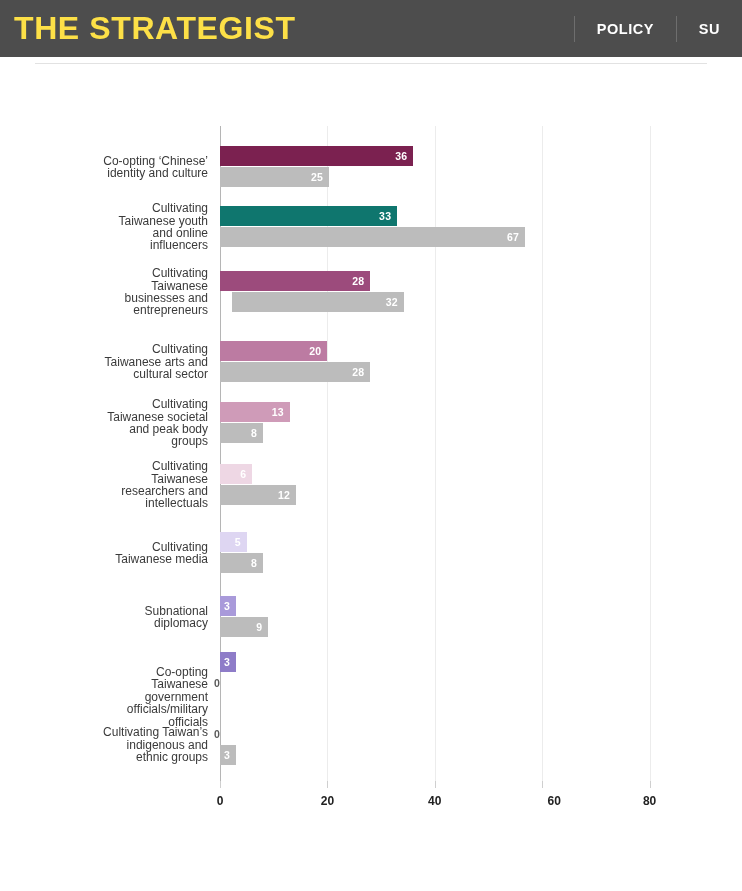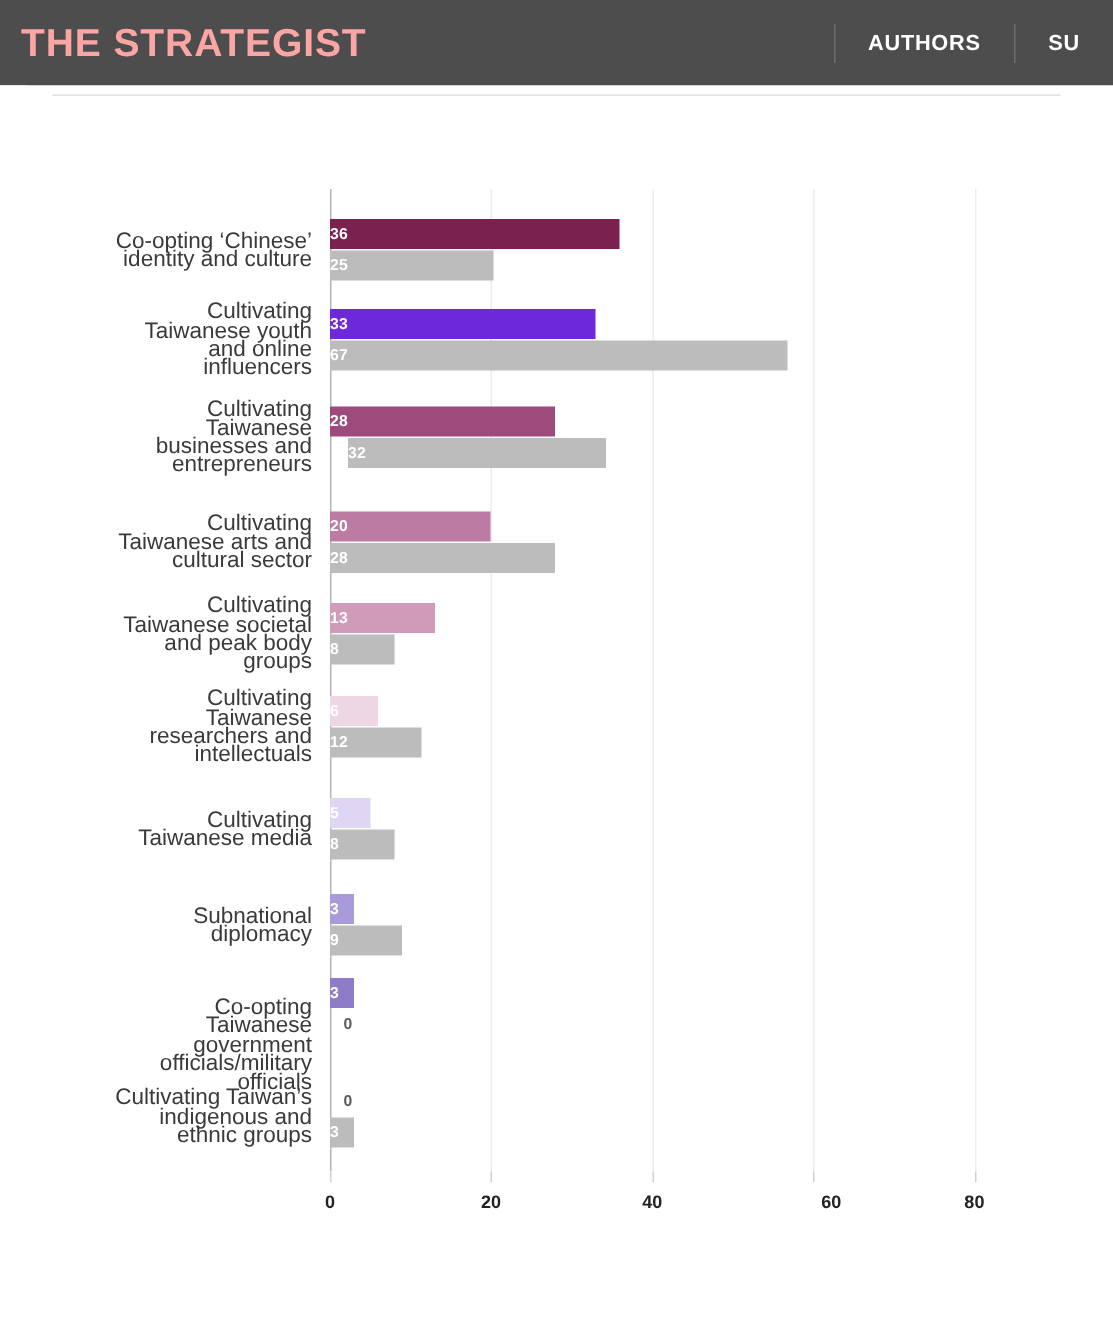--- a/index.html
+++ b/index.html
@@ -35,21 +35,21 @@
     flex: 1;
     padding: 2px 3px 1px 4px;
     display: flex; flex-direction: column; justify-content: center;
   }
   .logo-bottom span {
     font-size: 5.3px; font-weight: bold; color: #ffffff;
     letter-spacing: 0.15px; line-height: 7px; white-space: nowrap;
   }
   .masthead {
     margin-left: 14px;
-    font-size: 26px; font-weight: bold; color: #fca5a5;
+    font-size: 32px; font-weight: bold; color: #fde047;
     letter-spacing: 0.6px;
   }
   .nav-right {
     position: absolute; right: 0; top: 0;
     height: 57px;
     display: flex; align-items: center;
   }
   .nav-divider { width: 1px; height: 26px; background: #6e6e6e; }
   .nav-item {
     padding: 0 22px;
@@ -86,28 +86,28 @@
   .tick-label {
     position: absolute; top: 728px;
     font-size: 12px; font-weight: bold; color: #222222;
     transform: translateX(-50%);
     white-space: nowrap;
   }
   .cat-label {
     position: absolute;
     right: 534px;           
     text-align: right;
-    font-size: 15px; color: #3a3a3a; line-height: 12.4px;
+    font-size: 12px; color: #3a3a3a; line-height: 12.4px;
     white-space: pre-line;
   }
   .bar {
     position: absolute;
     left: 220px;
     height: 20px;
-    display: flex; align-items: center; 
+    display: flex; align-items: center; justify-content: flex-end;
   }
   .bar .val {
     font-size: 10.5px; font-weight: bold; color: #ffffff;
     padding-right: 6px; letter-spacing: 0.2px;
   }
   .bar.zero { background: none !important; }
   .bar.zero .val { color: #5a5a5a; padding-right: 0; padding-left: 9px; }
 
   
   .caption {
@@ -124,21 +124,21 @@
 </head>
 <body>
 
 <div class="site-header">
 
 
   <div class="masthead">THE STRATEGIST</div>
 
   <div class="nav-right">
     <div class="nav-divider"></div>
-    <div class="nav-item">AUTHORS</div>
+    <div class="nav-item">POLICY</div>
     <div class="nav-divider"></div>
     <div class="nav-item">SU</div>
   </div>
 </div>
 
 <div class="article">
   <div class="rule-top"></div>
 
   <div class="chart-wrap">
     <div class="axis-line"></div>
@@ -162,21 +162,21 @@
         <div class="bar" style="top: 80px; width: 193.32px; background: rgb(123, 33, 80);">
           <span class="val">36</span>
         </div>
         <div class="bar" style="top: 101px; width: 109px; background: rgb(188, 188, 188);">
           <span class="val">25</span>
         </div>
         <div class="cat-label" style="top: 136.2px;">Cultivating
 Taiwanese youth
 and online
 influencers</div>
-        <div class="bar" style="top: 140px; width: 177.21px; background: #6d28d9;">
+        <div class="bar" style="top: 140px; width: 177.21px; background: #0f766e;">
           <span class="val">33</span>
         </div>
         <div class="bar" style="top: 161px; width: 305px; background: rgb(188, 188, 188);">
           <span class="val">67</span>
         </div>
         <div class="cat-label" style="top: 201.2px;">Cultivating
 Taiwanese
 businesses and
 entrepreneurs</div>
         <div class="bar" style="top: 205px; width: 150.36px; background: rgb(156, 75, 124);">
@@ -204,21 +204,21 @@
         <div class="bar" style="top: 357px; width: 42.96px; background: rgb(188, 188, 188);">
           <span class="val">8</span>
         </div>
         <div class="cat-label" style="top: 394.2px;">Cultivating
 Taiwanese
 researchers and
 intellectuals</div>
         <div class="bar" style="top: 398px; width: 32.22px; background: rgb(238, 215, 228);">
           <span class="val">6</span>
         </div>
-        <div class="bar" style="top: 419px; width: 61px; background: rgb(188, 188, 188);">
+        <div class="bar" style="top: 419px; width: 76px; background: rgb(188, 188, 188);">
           <span class="val">12</span>
         </div>
         <div class="cat-label" style="top: 474.6px;">Cultivating
 Taiwanese media</div>
         <div class="bar" style="top: 466px; width: 26.85px; background: rgb(222, 214, 242);">
           <span class="val" style="color: rgb(255, 255, 255);">5</span>
         </div>
         <div class="bar" style="top: 487px; width: 42.96px; background: rgb(188, 188, 188);">
           <span class="val">8</span>
         </div>

